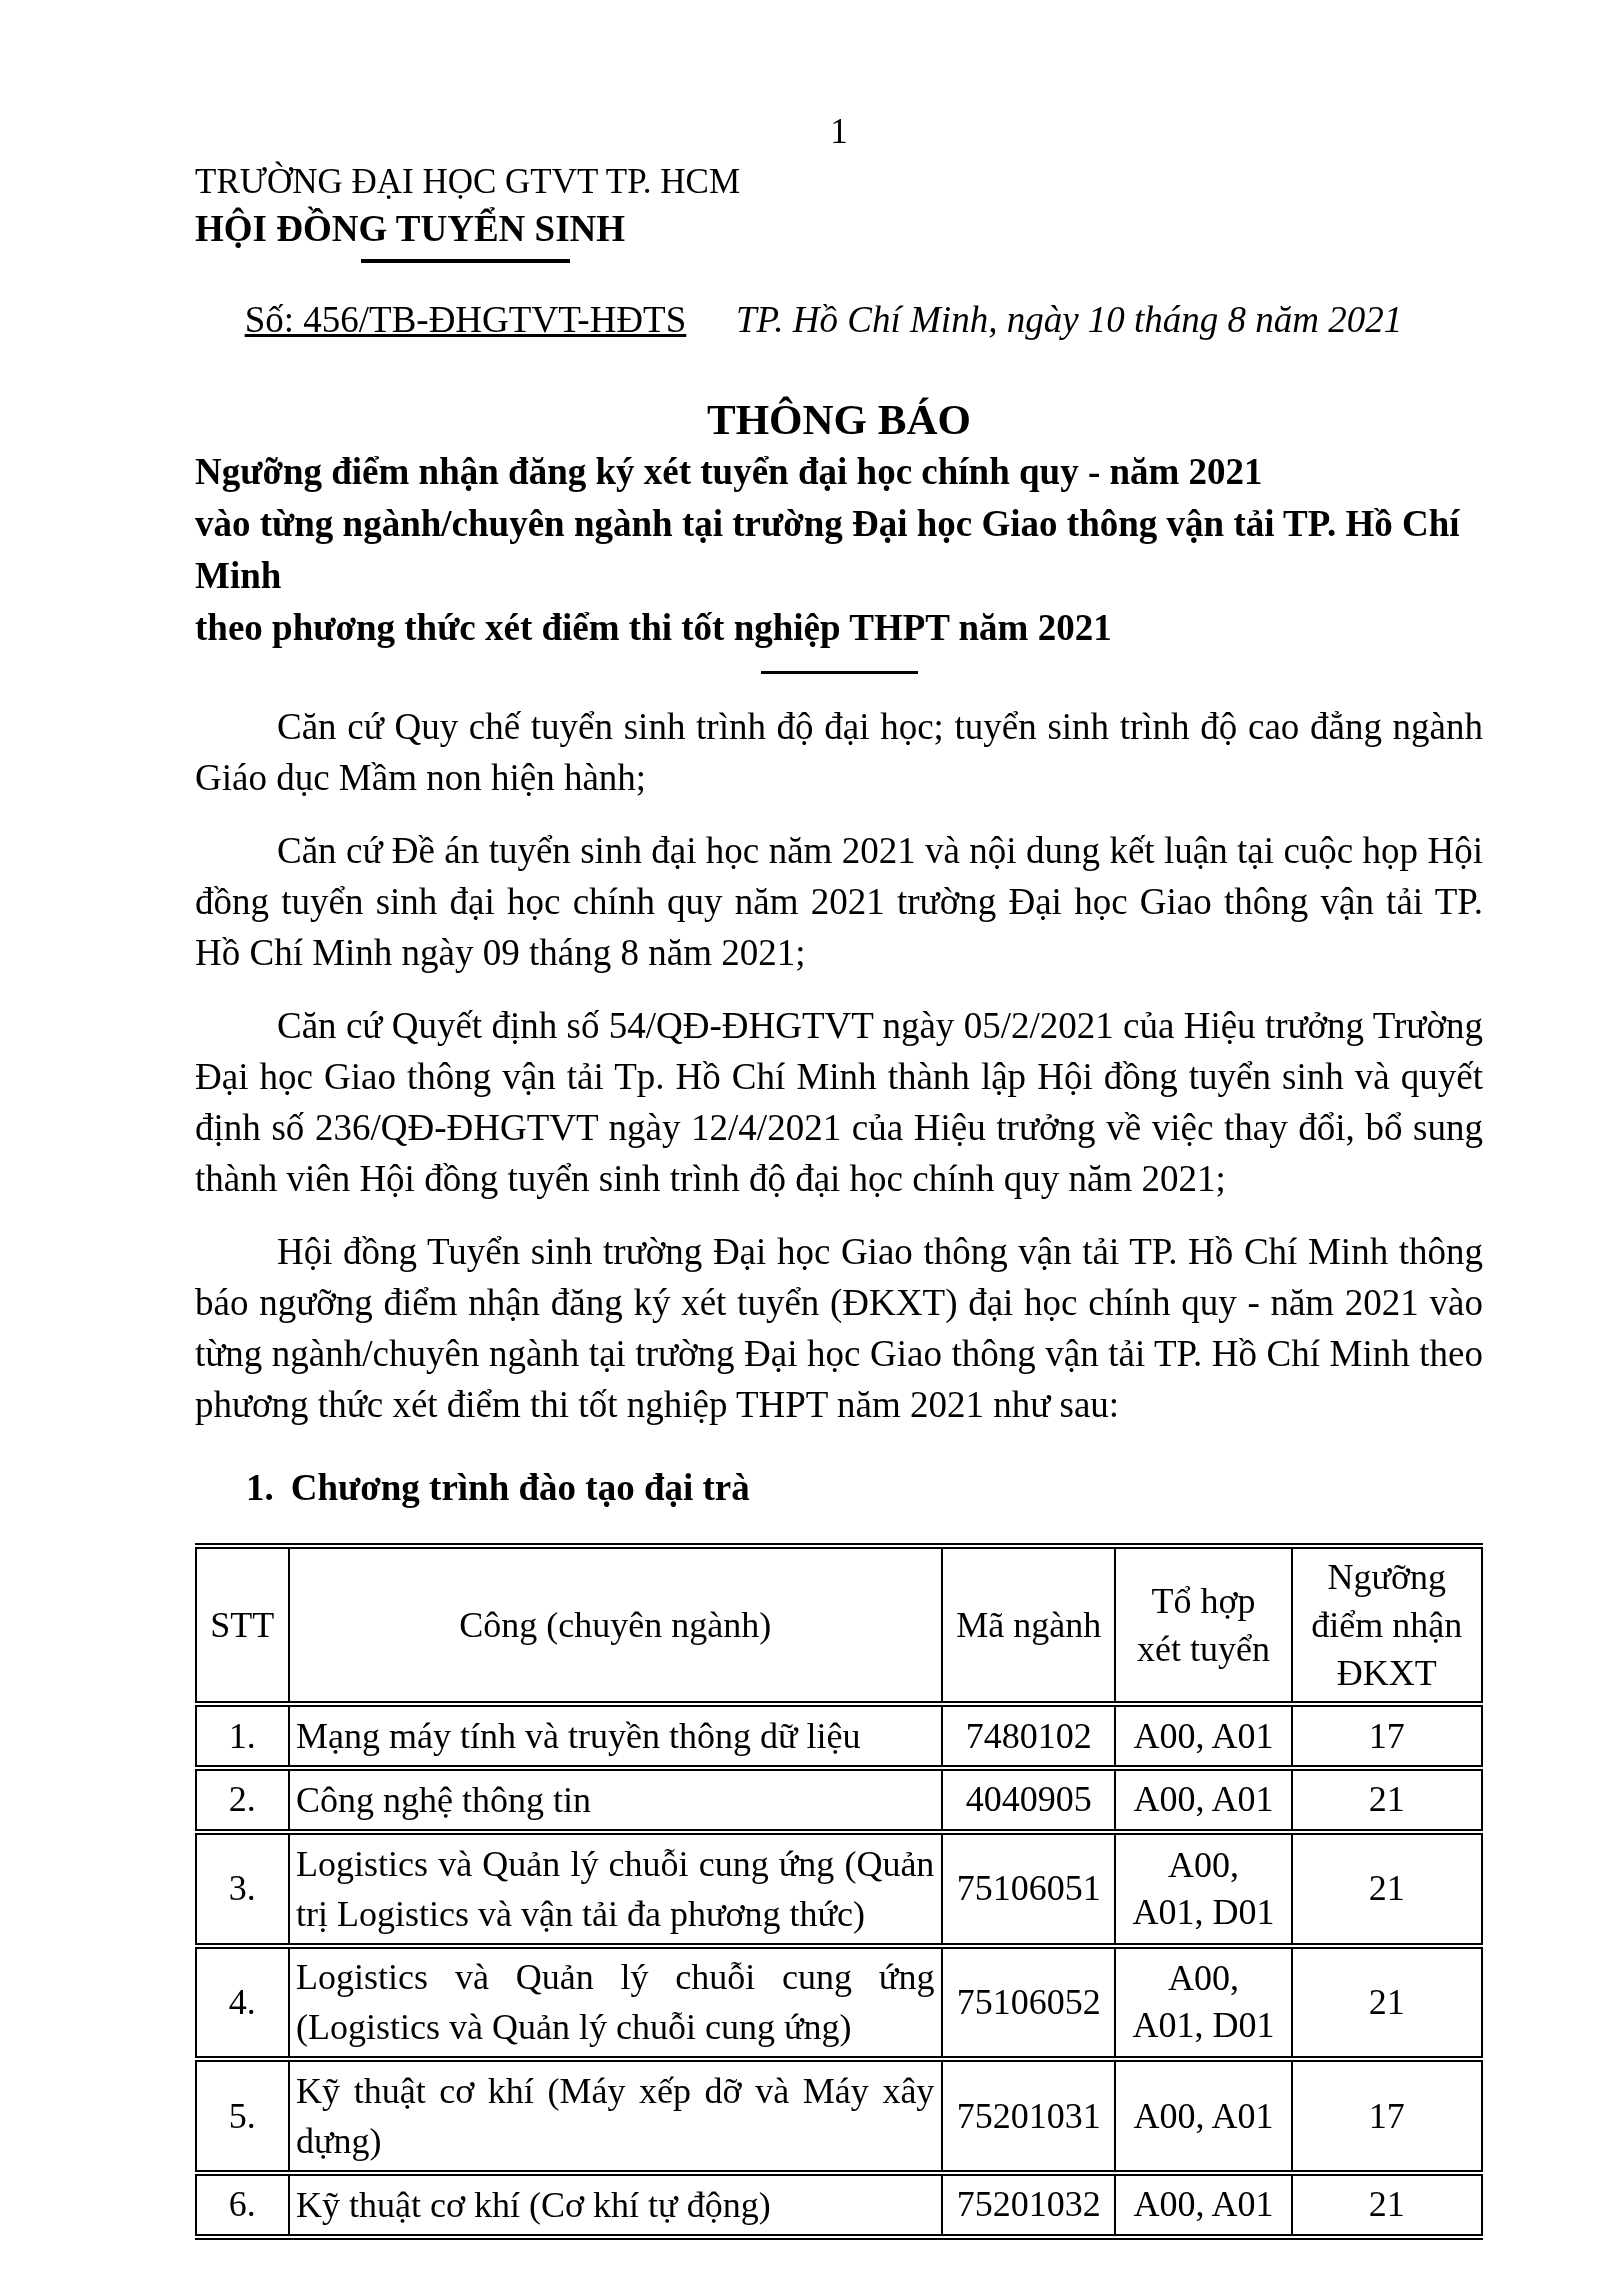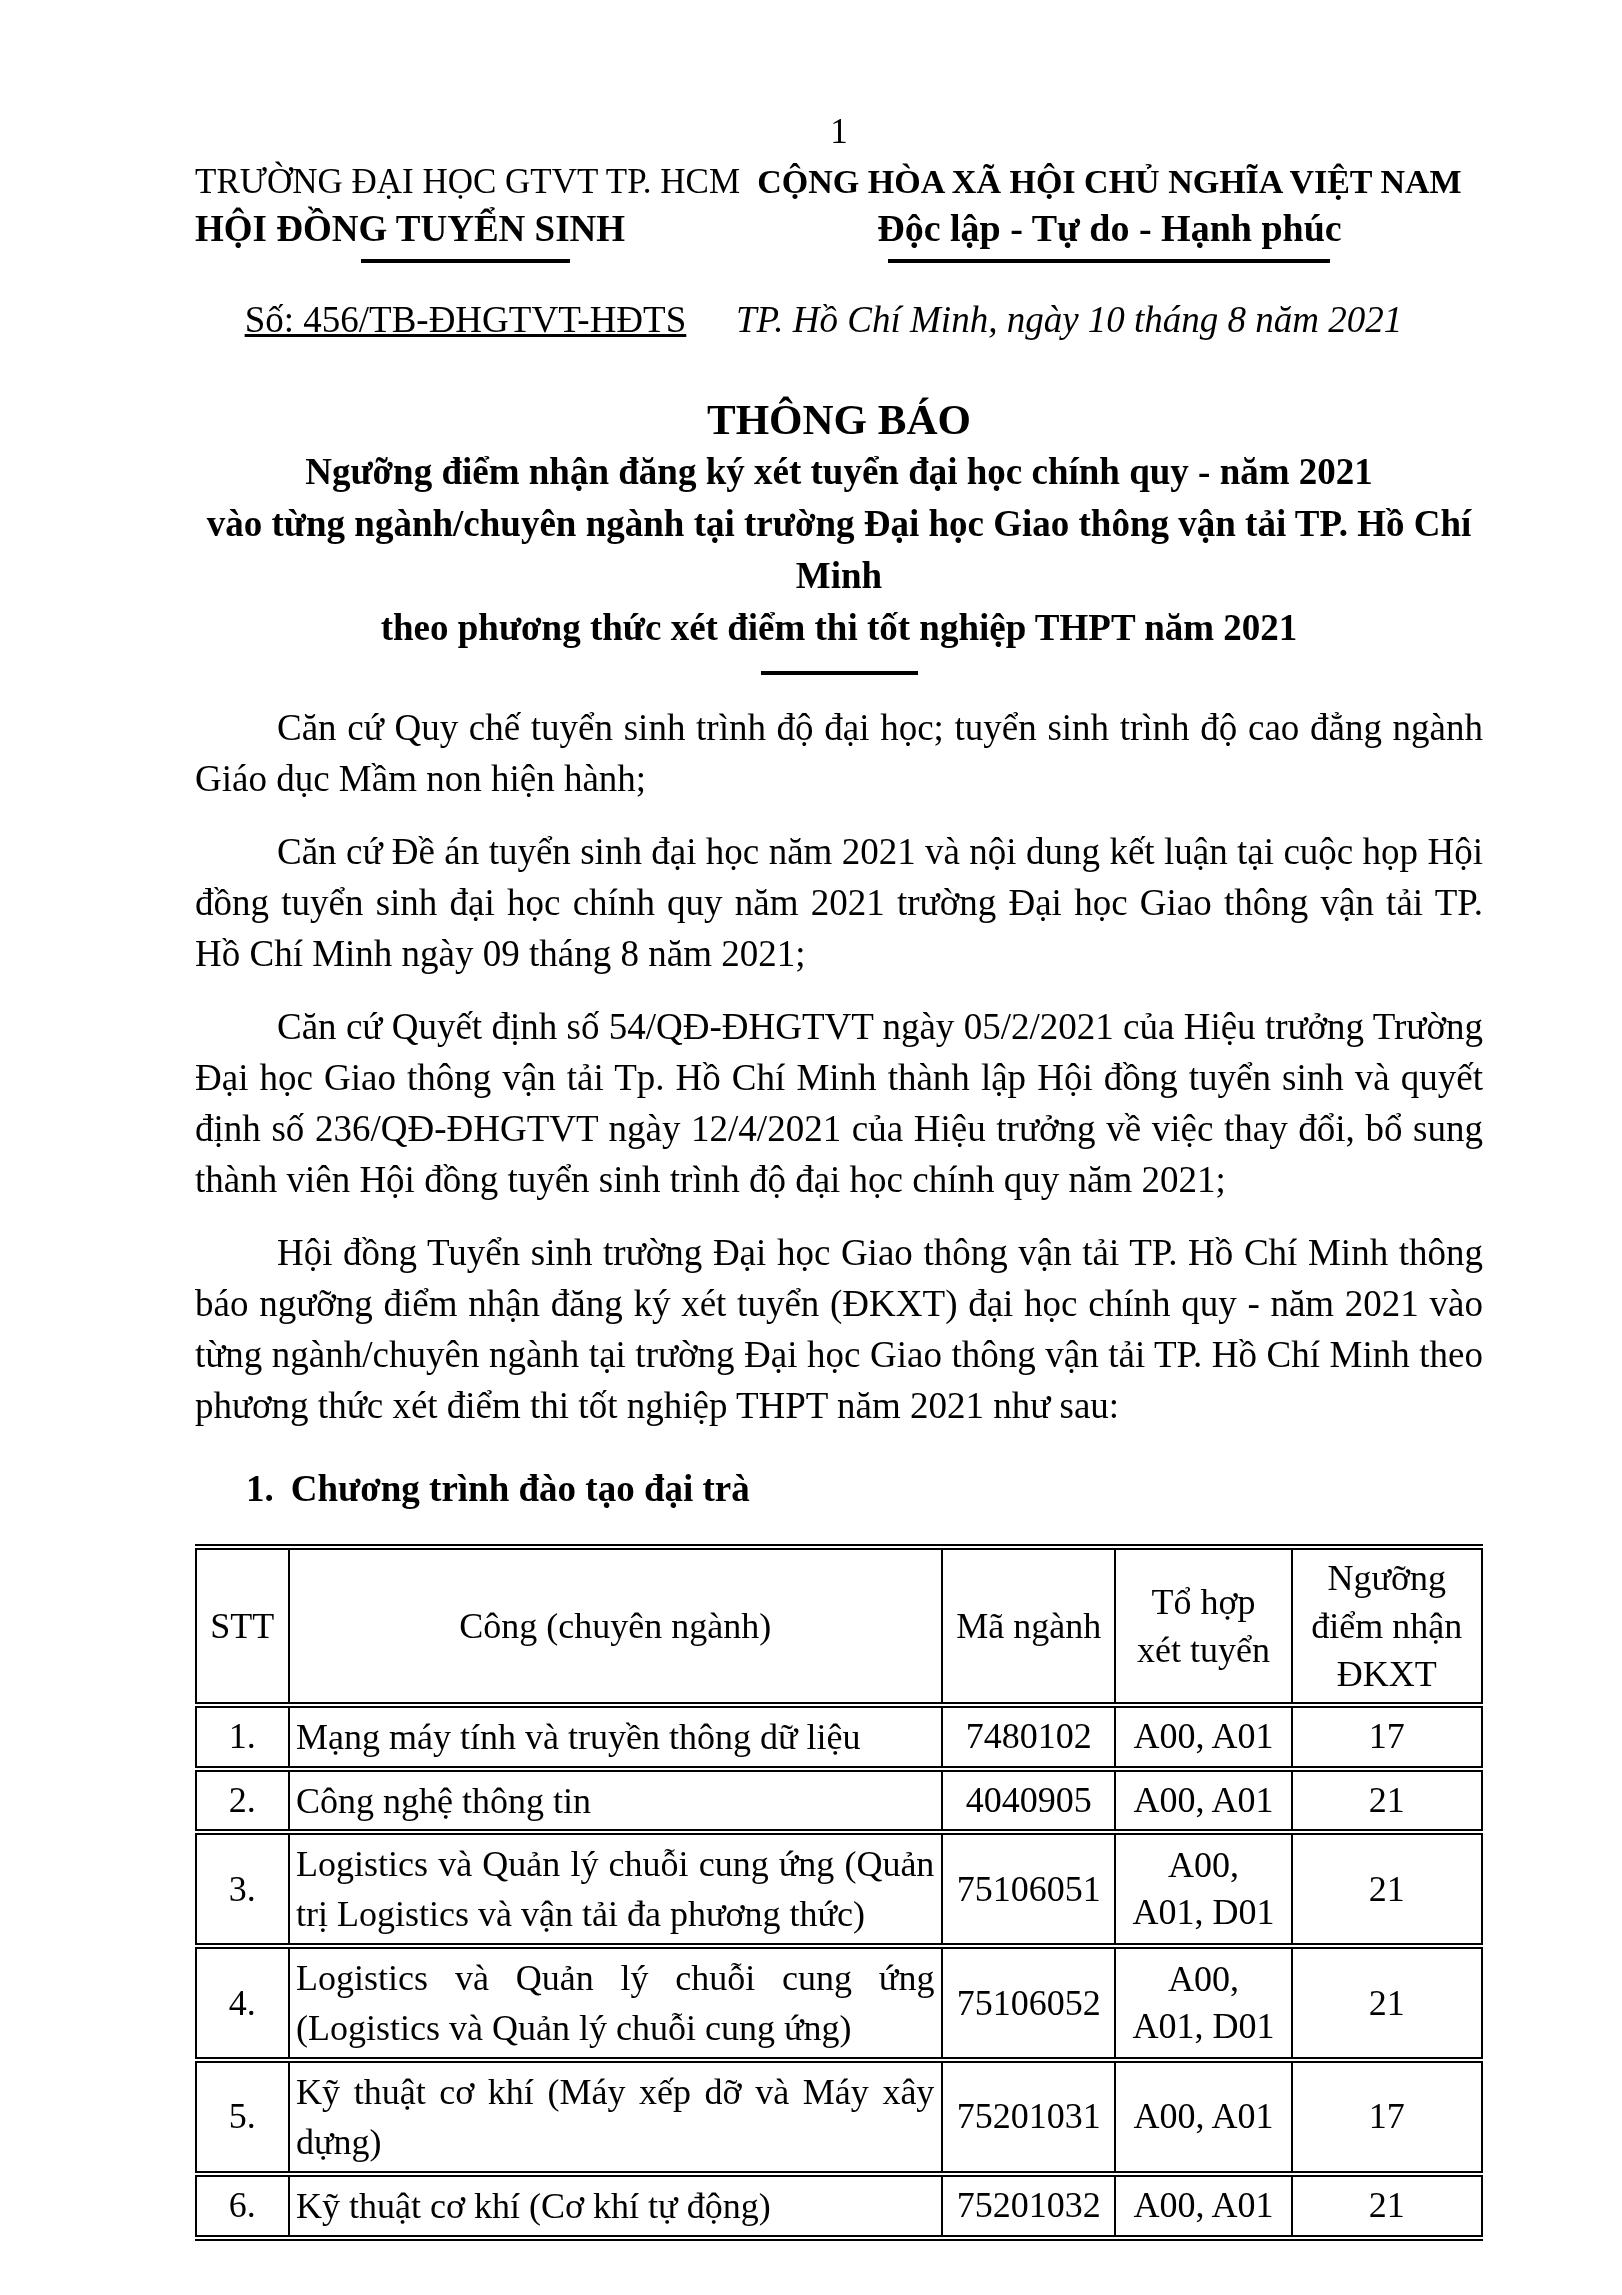--- a/index.html
+++ b/index.html
@@ -84,21 +84,21 @@
   }
   
   .doc-title {
     margin-top: 51px;
     text-align: center;
     font-size: 43px;
     font-weight: bold;
     line-height: 52px;
   }
   .doc-subtitle {
-    text-align: center;
+    text-align: left;
     font-size: 37px;
     font-weight: bold;
     line-height: 52px;
   }
   .rule-title {
     width: 157px;
     height: 3.3px;
     margin-top: 17px;
   }
   
@@ -169,25 +169,20 @@
 <div class="page">
   <div class="content">
 
     <div class="page-number">1</div>
 
     <div class="letterhead">
       <div class="lh-left">
         <div class="org-name">TRƯỜNG ĐẠI HỌC GTVT TP. HCM</div>
         <div class="org-unit">HỘI ĐỒNG TUYỂN SINH</div>
         <div class="rule rule-left"></div>
-      </div>
-      <div class="lh-right">
-        <div class="motto-1">CỘNG HÒA XÃ HỘI CHỦ NGHĨA VIỆT NAM</div>
-        <div class="motto-2">Độc lập - Tự do - Hạnh phúc</div>
-        <div class="rule rule-right"></div>
       </div>
     </div>
 
     <div class="meta-row">
       <div class="doc-number">Số: 456/TB-ĐHGTVT-HĐTS</div>
       <div class="place-date">TP. Hồ Chí Minh, ngày 10 tháng 8 năm 2021</div>
     </div>
 
     <div class="doc-title">THÔNG BÁO</div>
     <div class="doc-subtitle">Ngưỡng điểm nhận đăng ký xét tuyển đại học chính quy - năm 2021</div>

